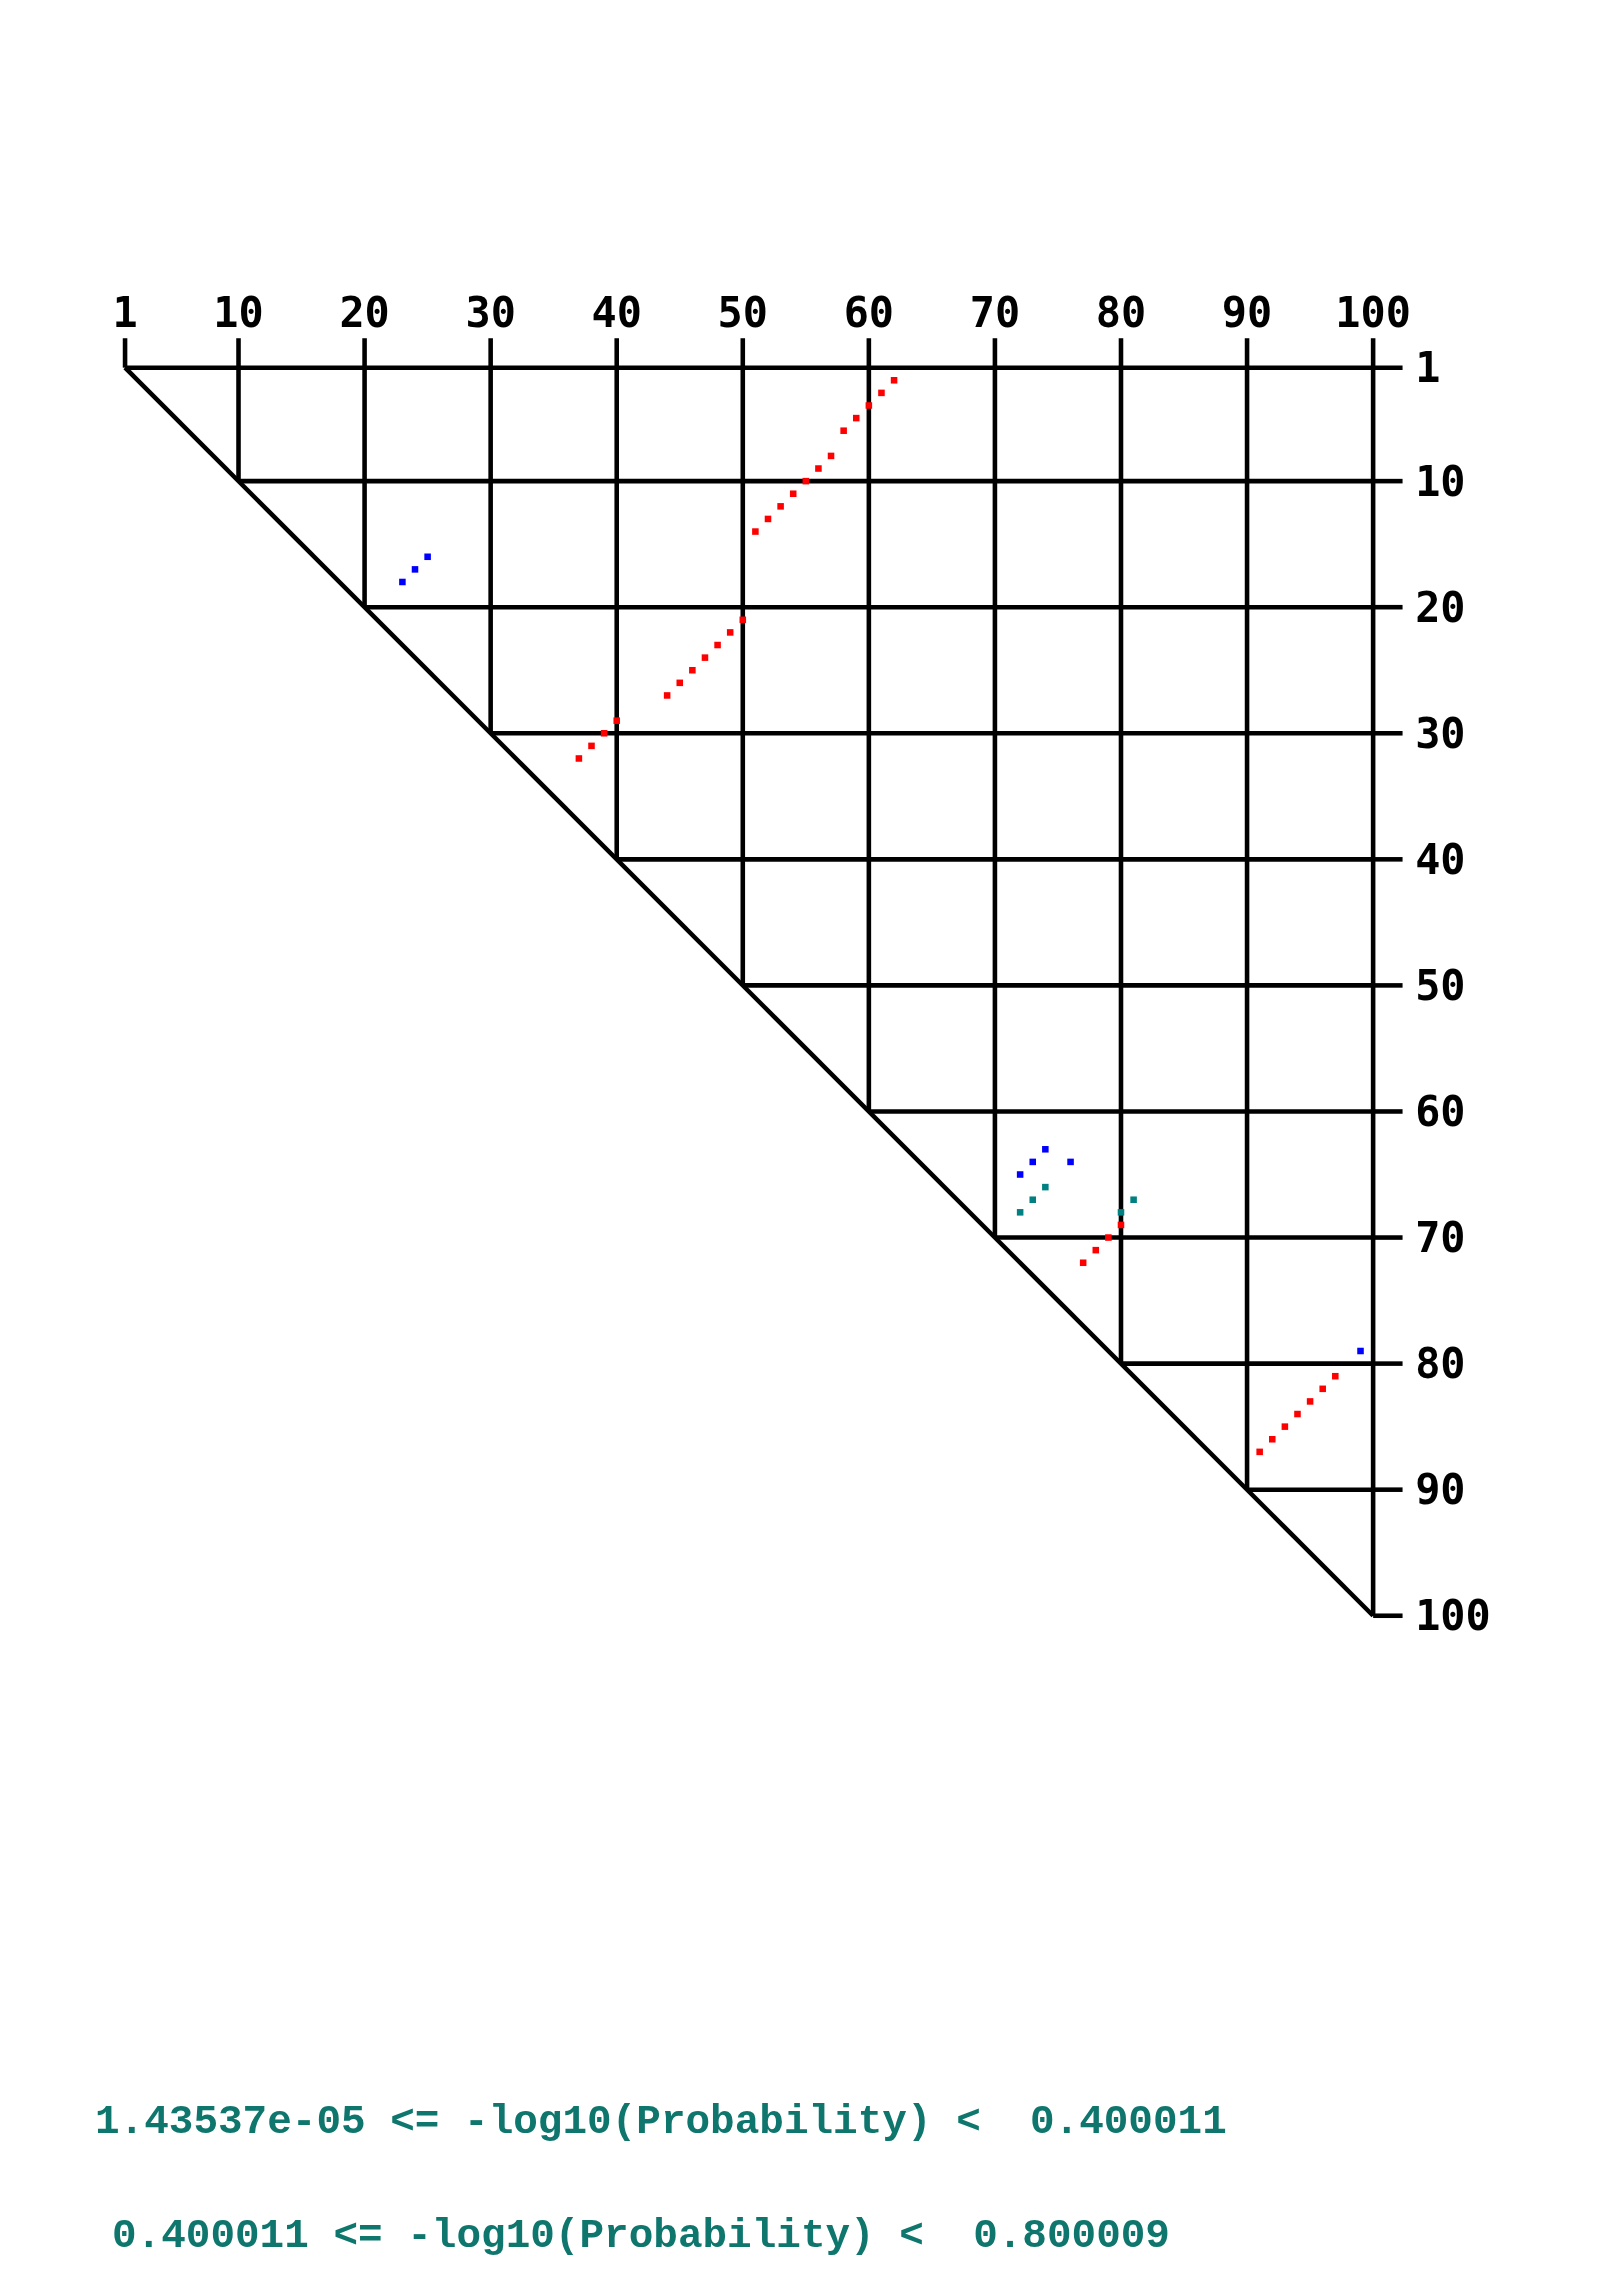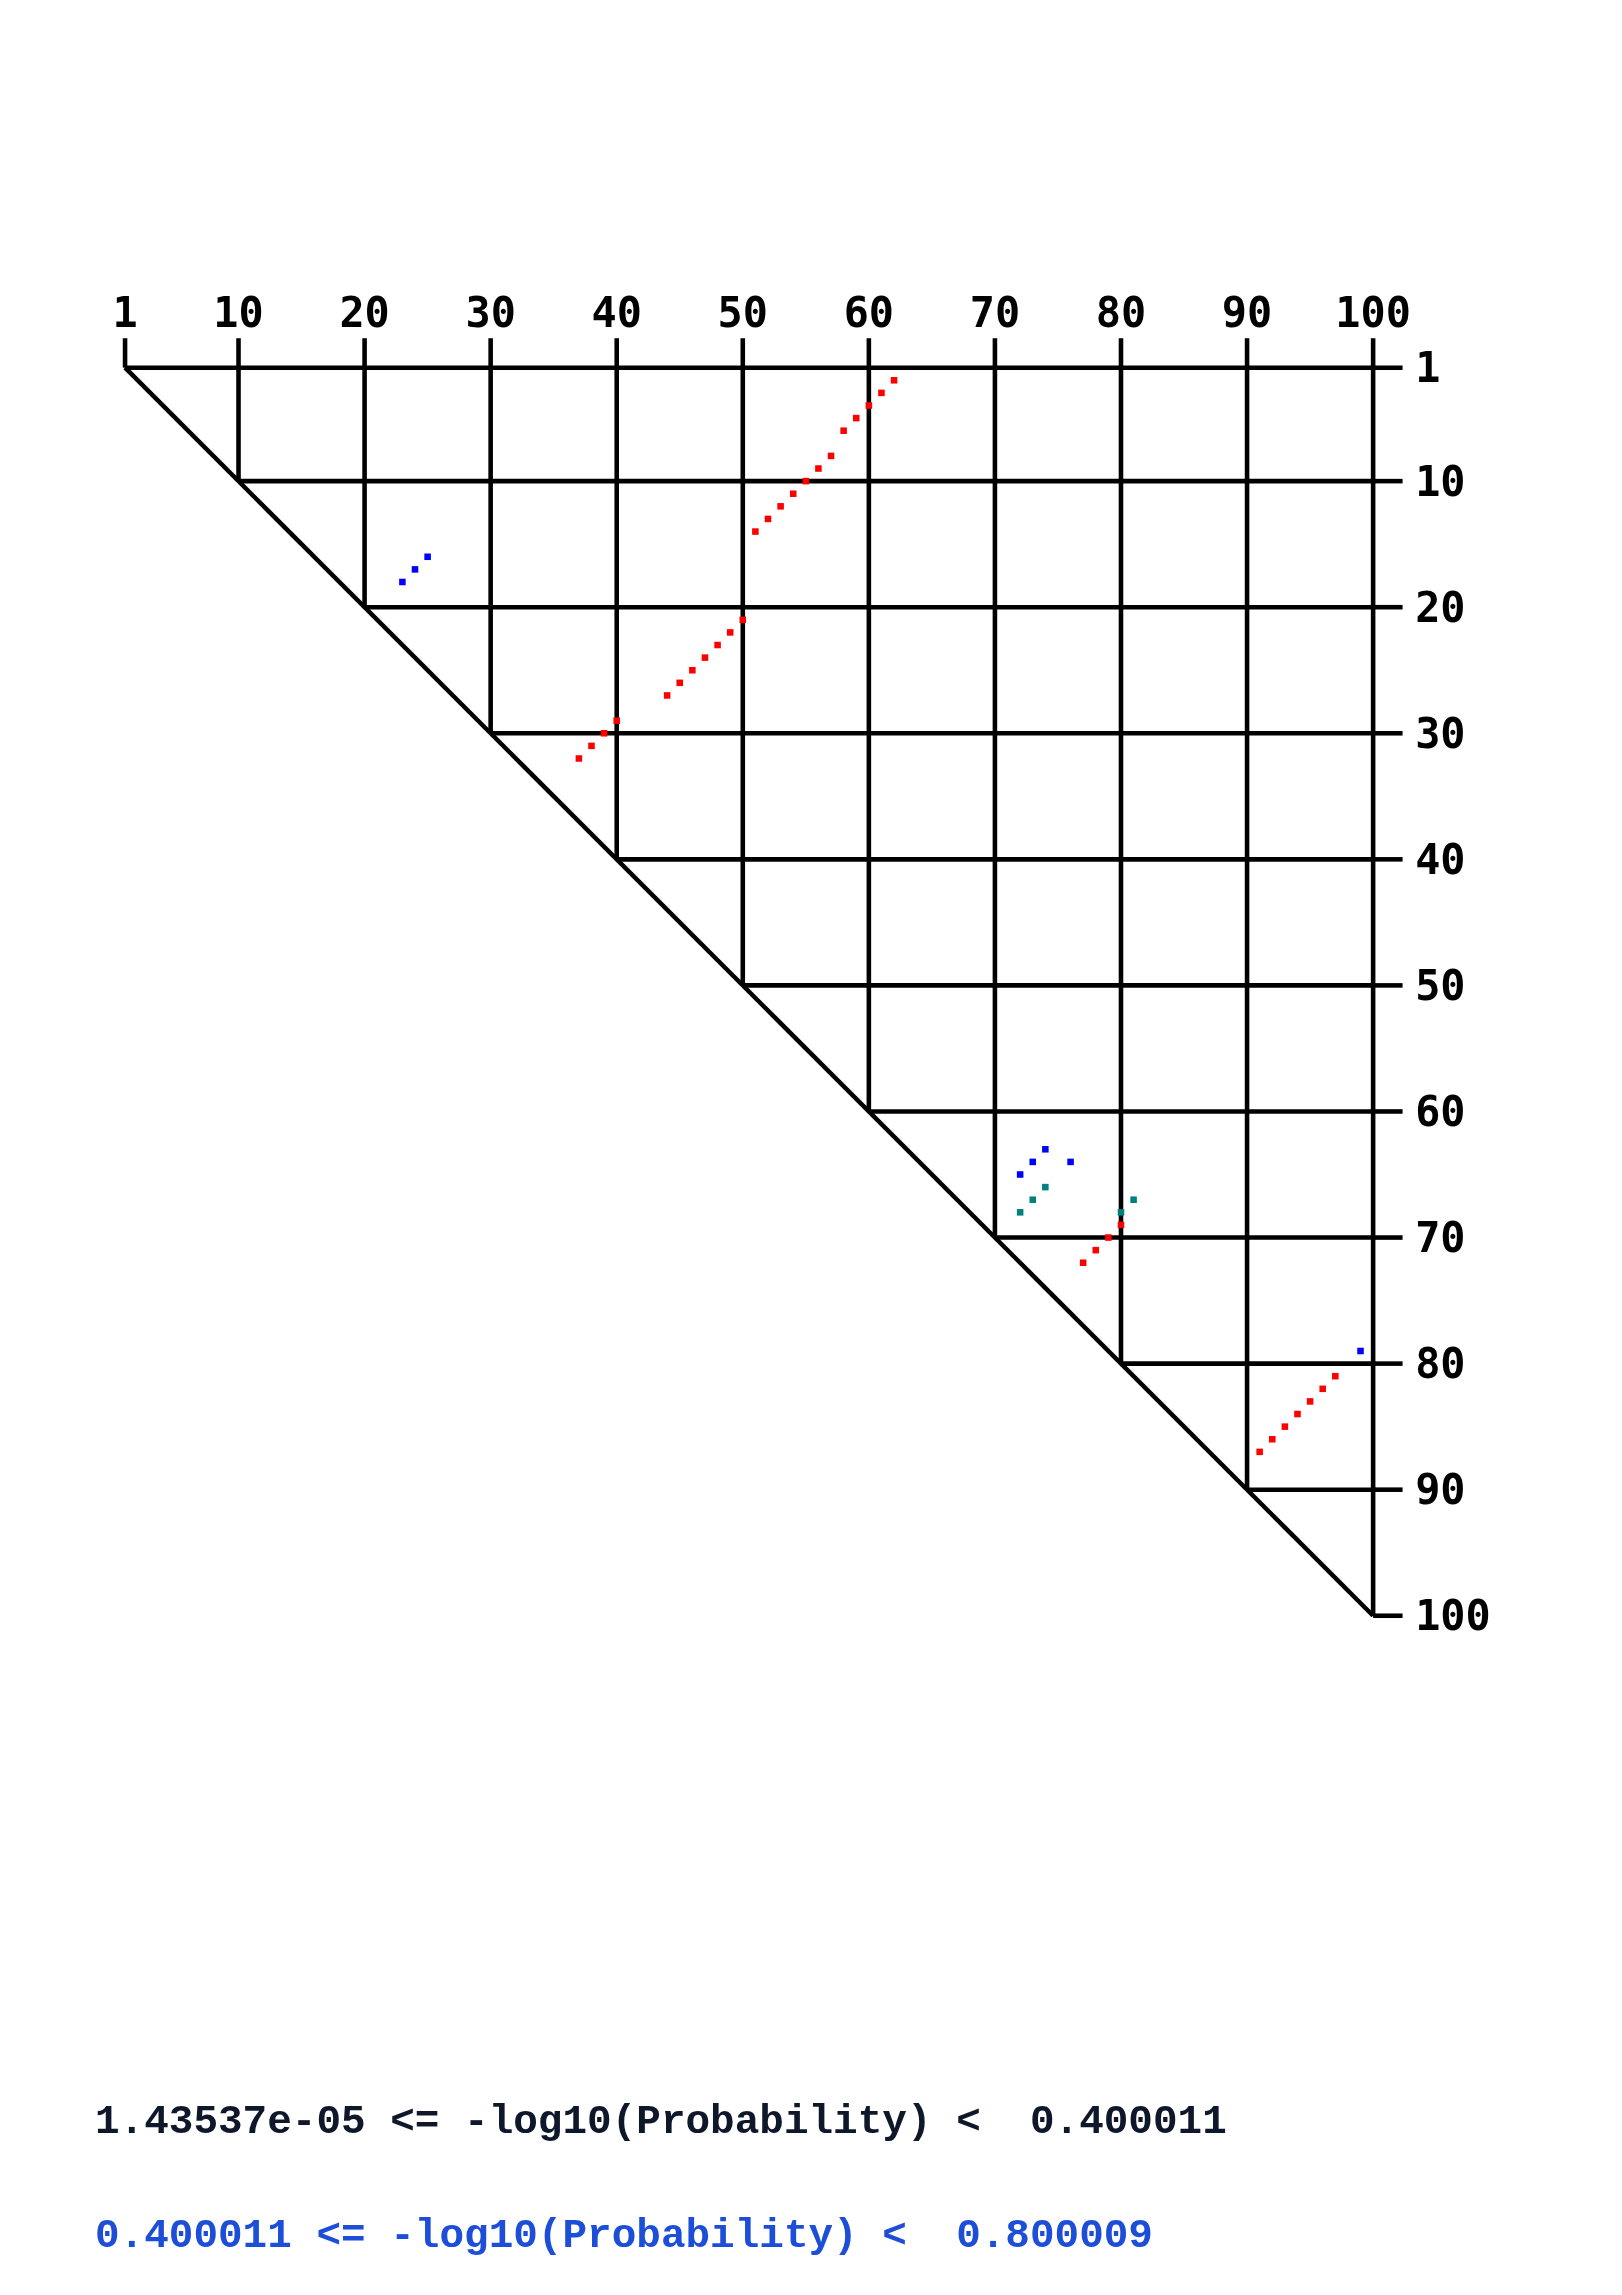--- a/index.html
+++ b/index.html
@@ -148,20 +148,20 @@
     <rect x="629.21" y="865.3199999999999" width="10" height="10" fill="#0000ff"></rect>
     <rect x="648.48" y="846.05" width="10" height="10" fill="#0000ff"></rect>
     <rect x="1554.17" y="1790.28" width="10" height="10" fill="#0000ff"></rect>
     <rect x="1573.44" y="1771.01" width="10" height="10" fill="#0000ff"></rect>
     <rect x="1592.71" y="1751.74" width="10" height="10" fill="#0000ff"></rect>
     <rect x="1631.25" y="1771.01" width="10" height="10" fill="#0000ff"></rect>
     <rect x="2074.46" y="2060.06" width="10" height="10" fill="#0000ff"></rect>
   </svg>
 
 <div id="legend">
-  <div class="legend-line" style="color: #0f172a;">1.43537e-05 &lt;= -log10(Probability) &lt;  0.400011</div>
-  <div class="legend-line" style="color: #1d4ed8;">0.400011 &lt;= -log10(Probability) &lt;  0.800009</div>
+  <div class="legend-line" style="color: #0f766e;">1.43537e-05 &lt;= -log10(Probability) &lt;  0.400011</div>
+  <div class="legend-line" style="color: #0f766e; margin-left: 17px;">0.400011 &lt;= -log10(Probability) &lt;  0.800009</div>
   
   
   
   
 </div>
 
 
 </body></html>

